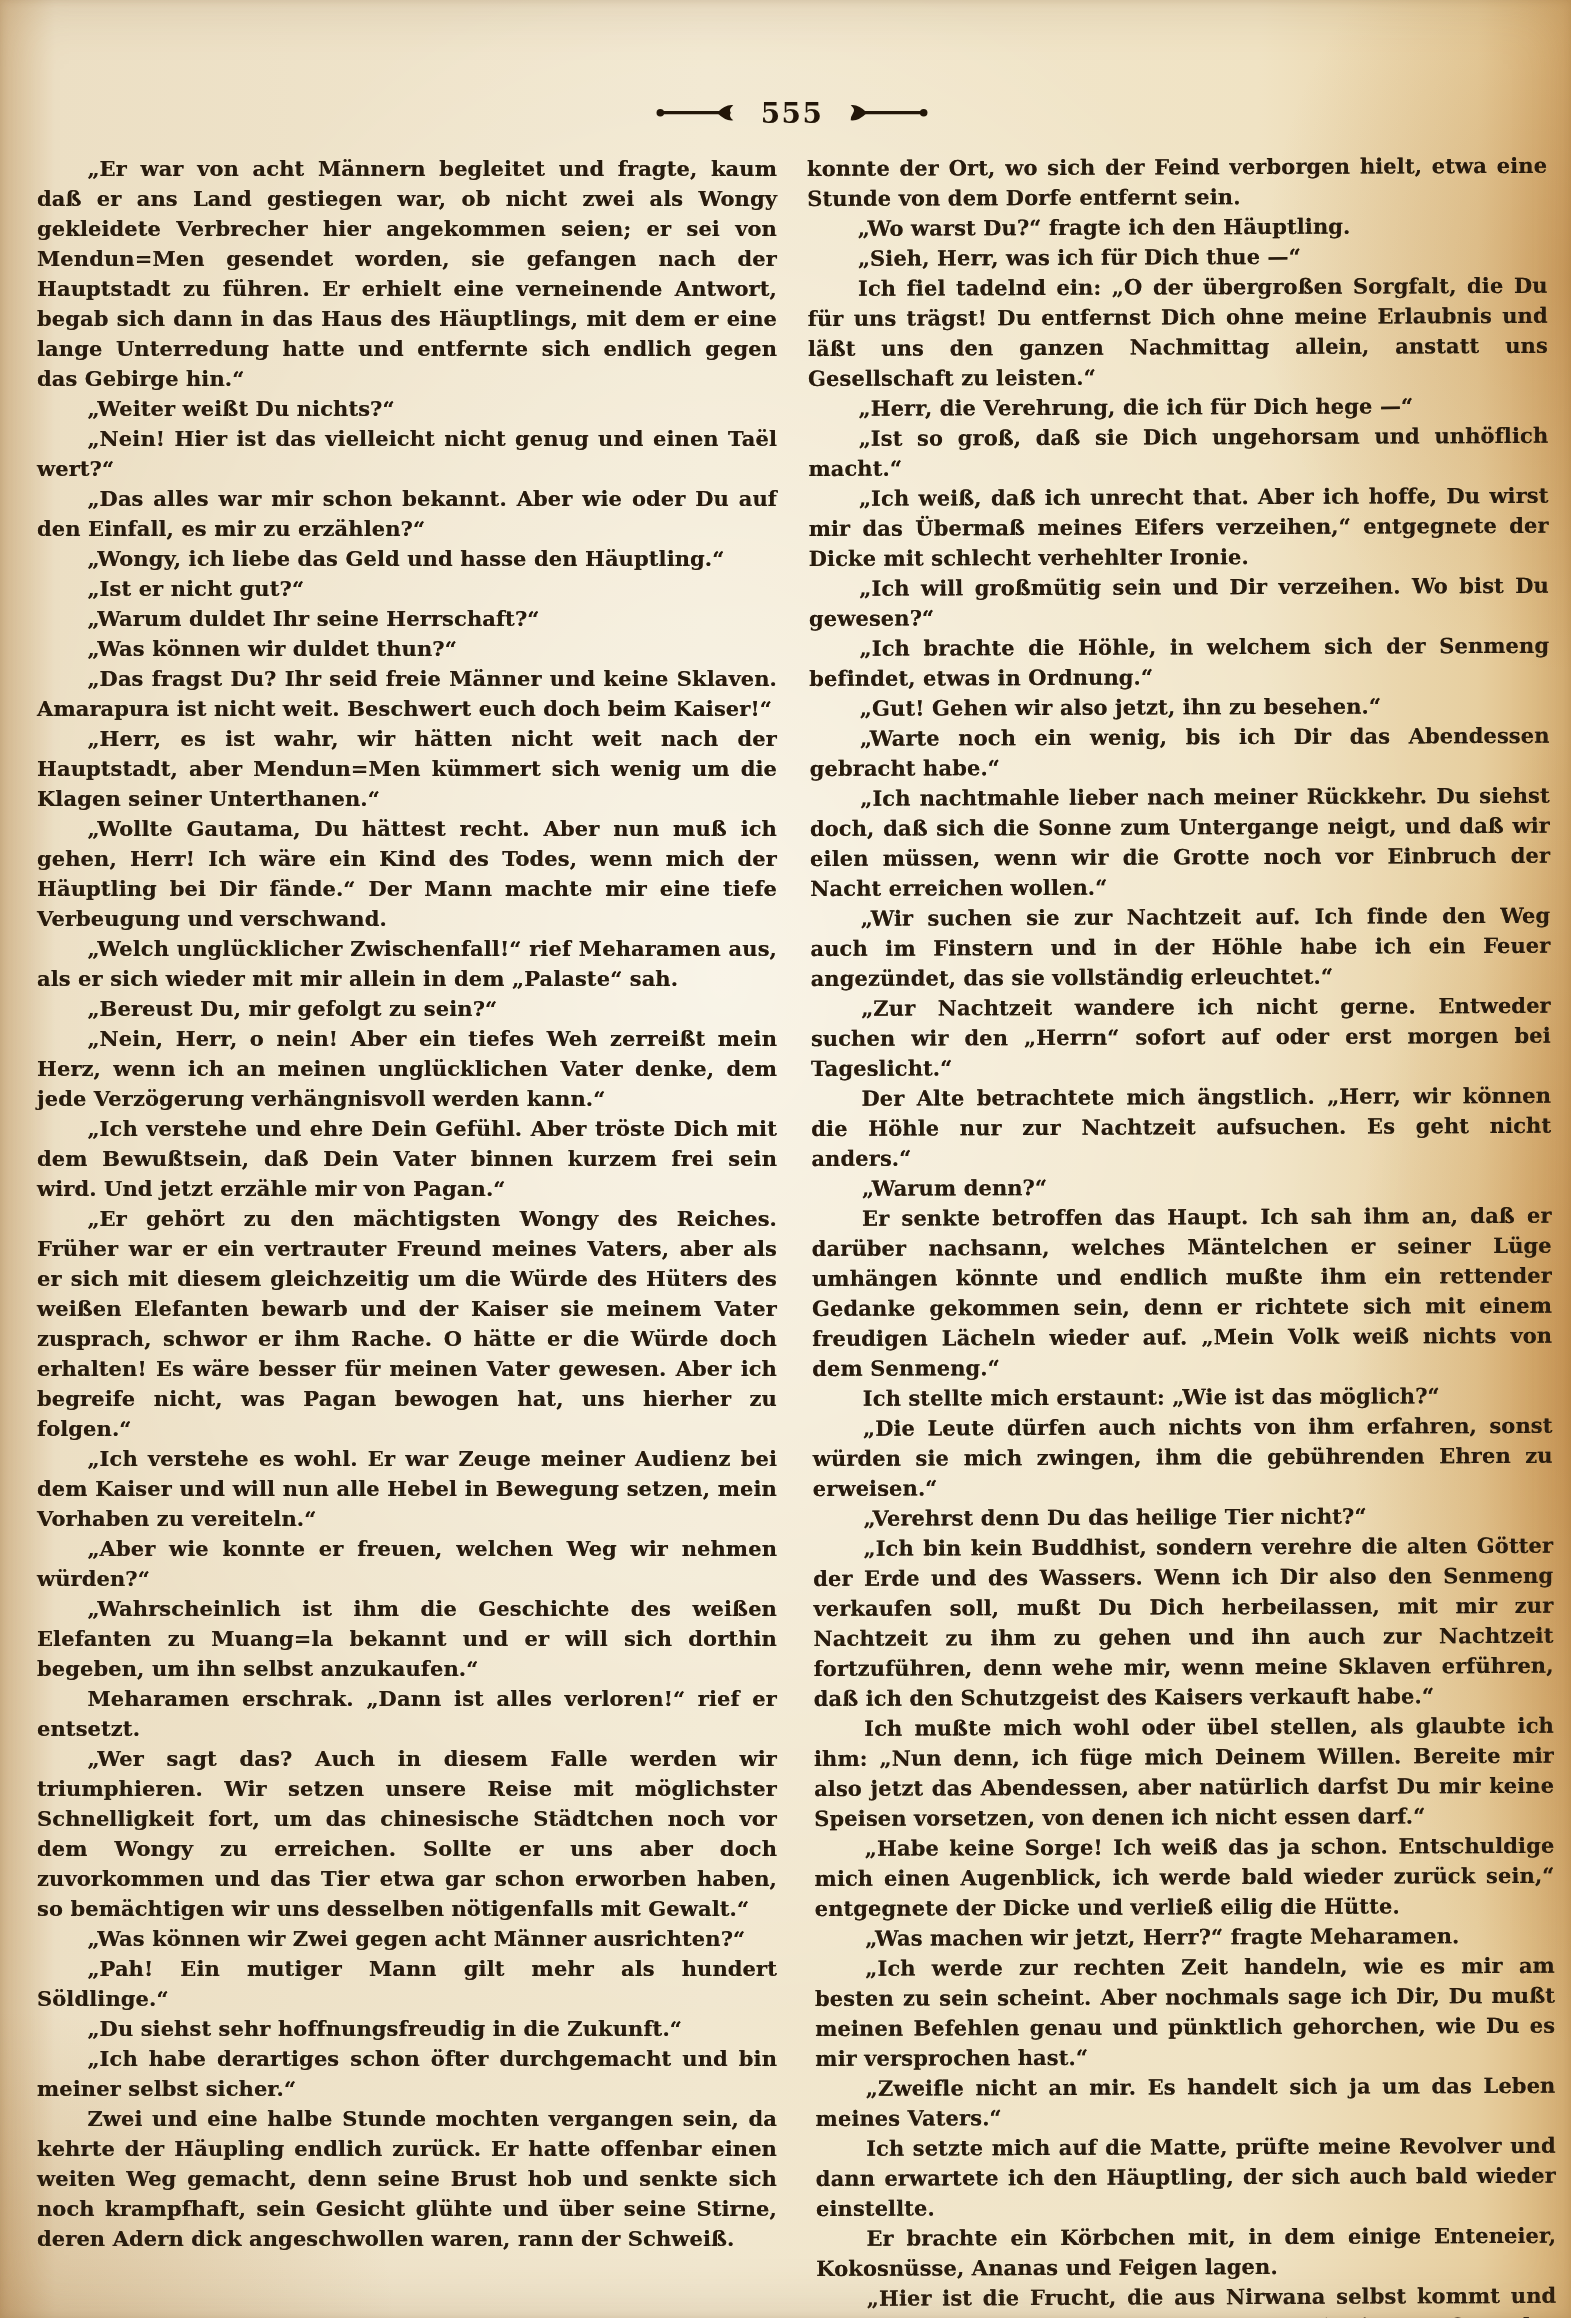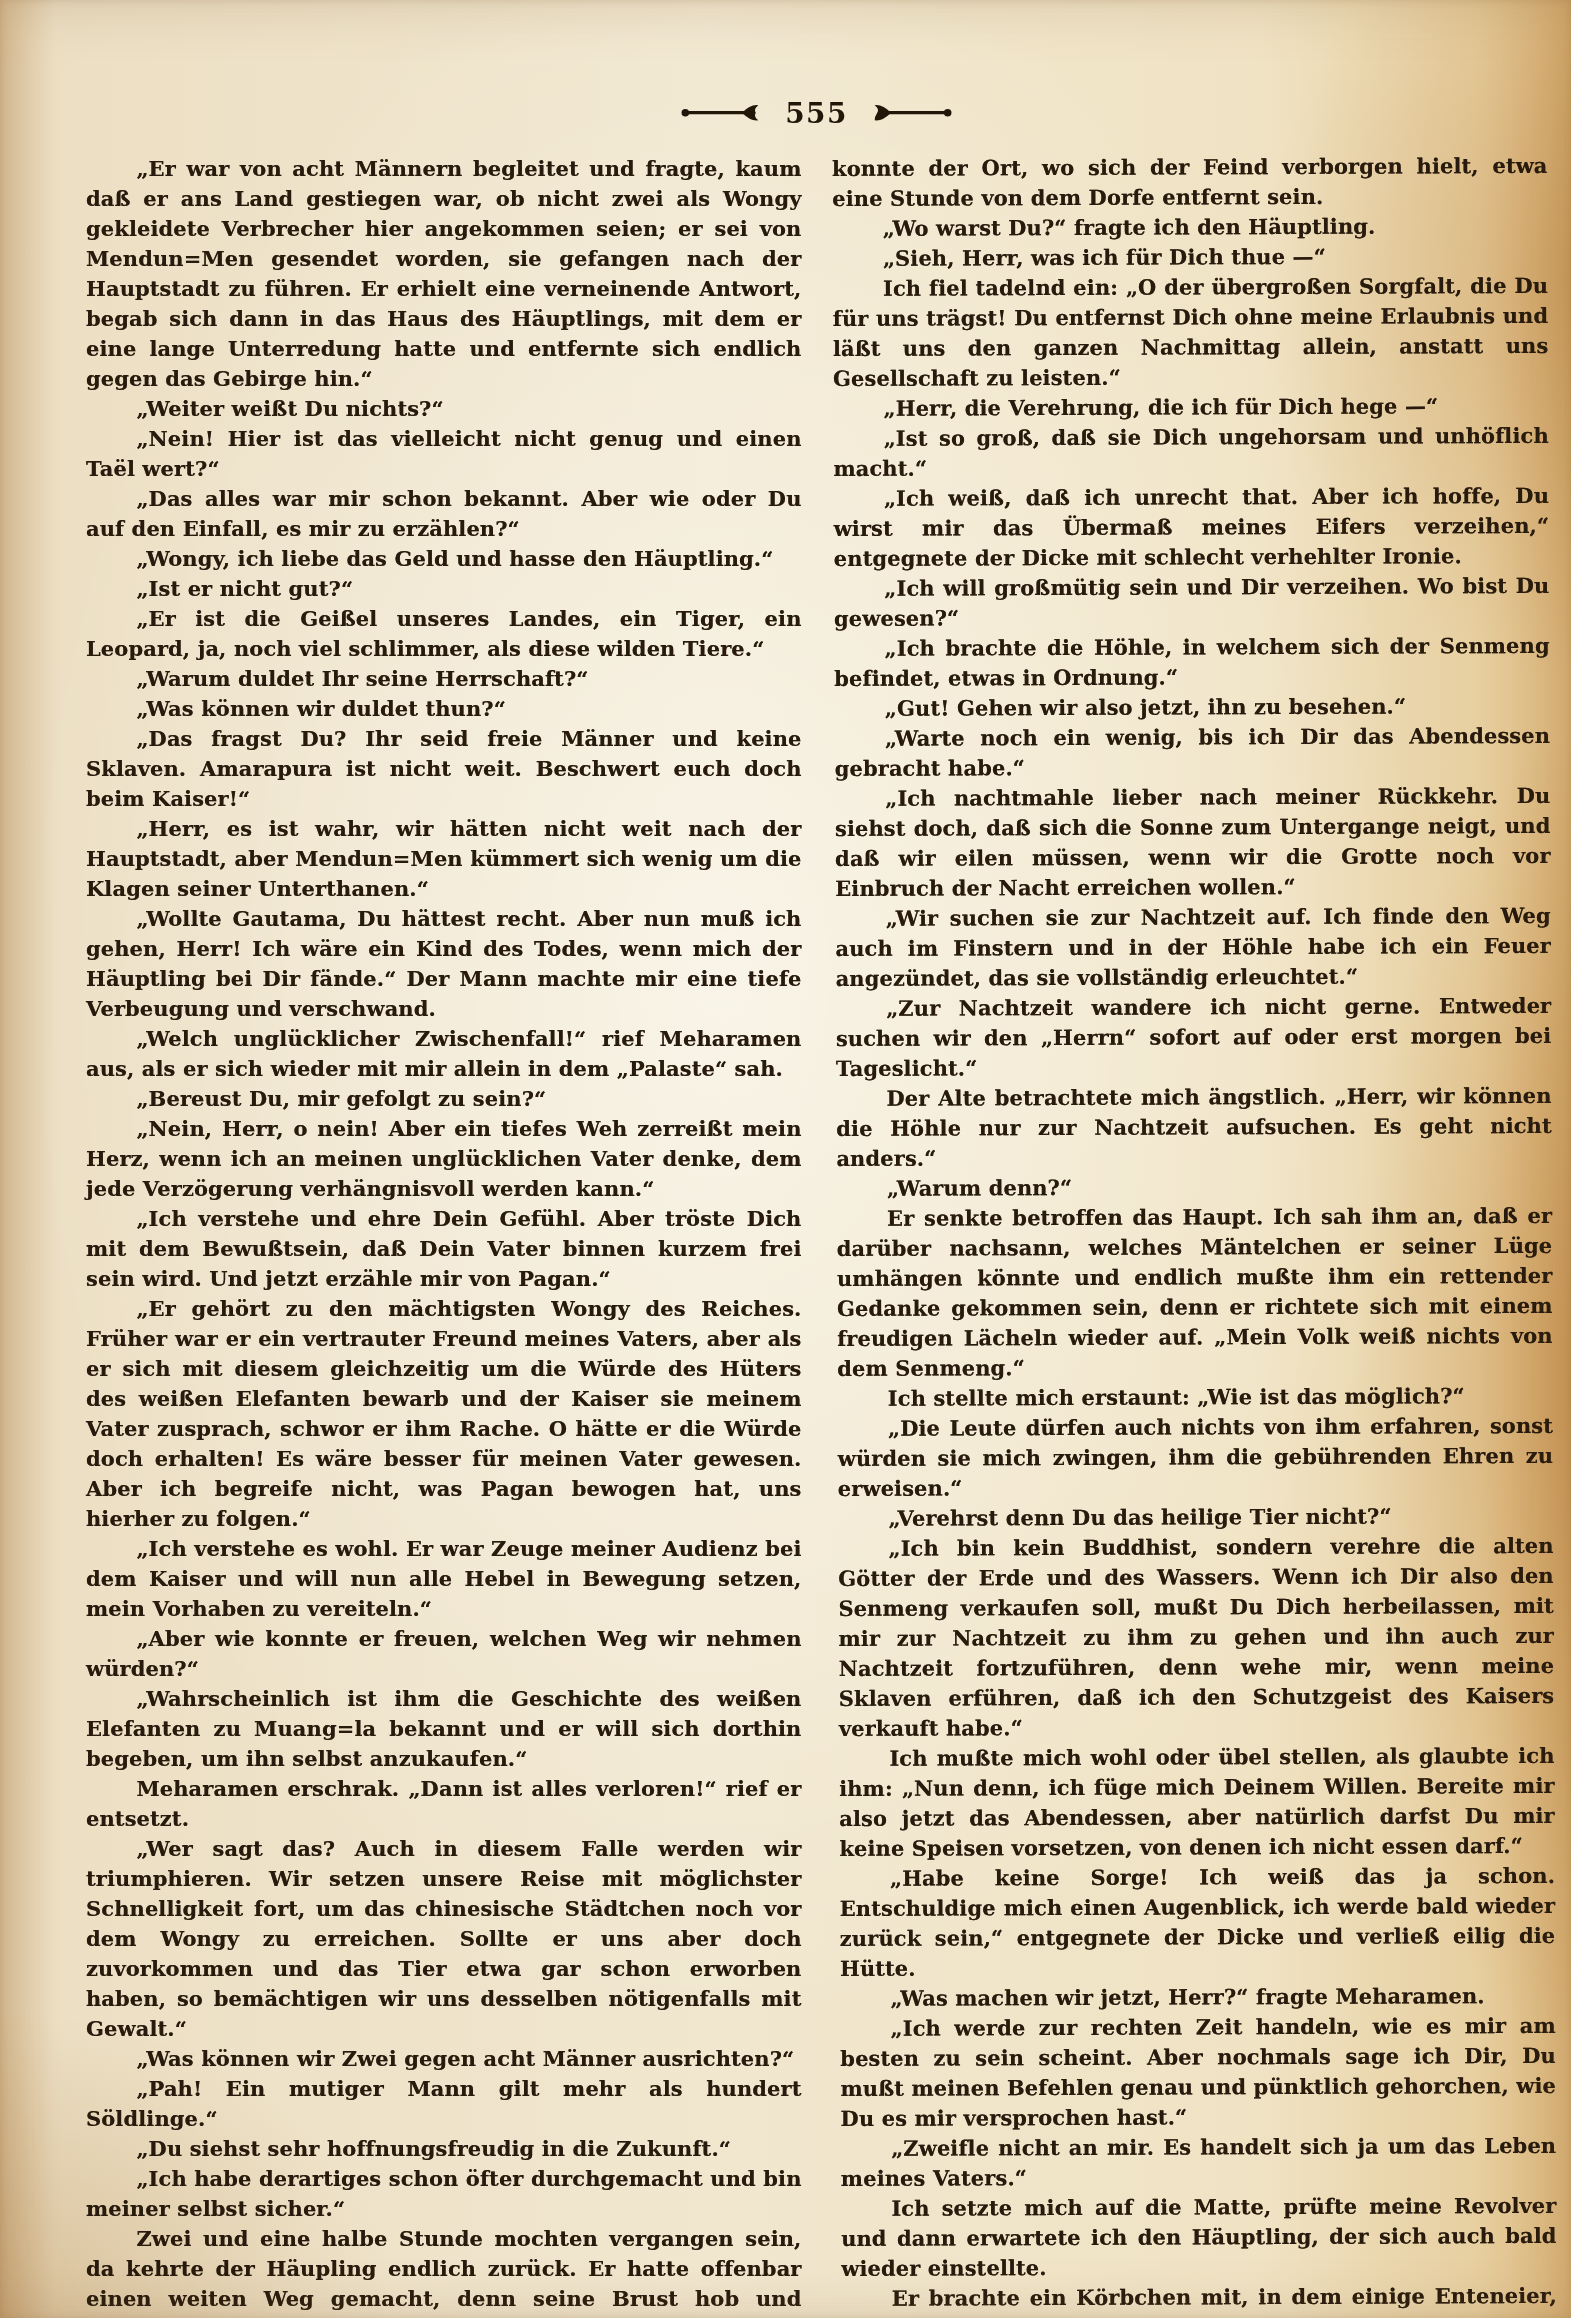--- a/index.html
+++ b/index.html
@@ -6,21 +6,21 @@
   body{
     width:1572px;height:2319px;
     background:#c9ab7d;
     font-family:"DejaVu Serif","Liberation Serif",serif;
     overflow:hidden;
   }
   .page{
     position:relative;
     width:1572px;height:2319px;
     box-sizing:border-box;
-    padding:93px 25px 0 86px;
+    padding:93px 25px 0 37px;
     color:#261a0e;
     background:
       radial-gradient(ellipse 1005px 1508px at 46% 42%, rgba(255,252,242,0.55), rgba(255,252,242,0) 70%),
       radial-gradient(ellipse 440px 565px at 100% 12%, rgba(196,138,60,0.28), rgba(196,138,60,0) 70%),
       radial-gradient(ellipse 565px 440px at 0% 100%, rgba(186,140,74,0.30), rgba(186,140,74,0) 70%),
       radial-gradient(ellipse 314px 879px at 101% 60%, rgba(205,146,62,0.38), rgba(205,146,62,0) 75%),
       linear-gradient(90deg,#dcc29a 0%,#ecdfc4 3.5%,#f1e7cf 45%,#f0e3c4 80%,#e7cfa0 94%,#d9b276 100%),
       linear-gradient(180deg,#eee2c8 0%,#f0e5cb 55%,#e9d9b6 100%);
     background-blend-mode:screen,multiply,multiply,multiply,normal,multiply;
   }
@@ -87,21 +87,20 @@
   </div>
 
   <div class="columns">
     <div class="col col-left">
         <p class="para">„Er war von acht Männern begleitet und fragte, kaum daß er ans Land gestiegen war, ob nicht zwei als Wongy gekleidete Verbrecher hier angekommen seien; er sei von Mendun=Men gesendet worden, sie gefangen nach der Hauptstadt zu führen. Er erhielt eine verneinende Antwort, begab sich dann in das Haus des Häuptlings, mit dem er eine lange Unterredung hatte und entfernte sich endlich gegen das Gebirge hin.“</p>
         <p class="para">„Weiter weißt Du nichts?“</p>
         <p class="para">„Nein! Hier ist das vielleicht nicht genug und einen Taël wert?“</p>
         <p class="para">„Das alles war mir schon bekannt.  Aber wie oder Du auf den Einfall, es mir zu erzählen?“</p>
         <p class="para">„Wongy, ich liebe das Geld und hasse den Häuptling.“</p>
         <p class="para">„Ist er nicht gut?“</p>
-        <p class="para">„Er ist die Geißel unseres Landes, ein Tiger, ein Leopard, ja, noch viel schlimmer, als diese wilden Tiere.“</p>
         <p class="para">„Warum duldet Ihr seine Herrschaft?“</p>
         <p class="para">„Was können wir duldet thun?“</p>
         <p class="para">„Das fragst Du?  Ihr seid freie Männer und keine Sklaven. Amarapura ist nicht weit.  Beschwert euch doch beim Kaiser!“</p>
         <p class="para">„Herr, es ist wahr, wir hätten nicht weit nach der Hauptstadt, aber Mendun=Men kümmert sich wenig um die Klagen seiner Unterthanen.“</p>
         <p class="para">„Wollte Gautama, Du hättest recht.  Aber nun muß ich gehen, Herr!  Ich wäre ein Kind des Todes, wenn mich der Häuptling bei Dir fände.“  Der Mann machte mir eine tiefe Verbeugung und verschwand.</p>
         <p class="para">„Welch unglücklicher Zwischenfall!“  rief Meharamen aus, als er sich wieder mit mir allein in dem „Palaste“ sah.</p>
         <p class="para">„Bereust Du, mir gefolgt zu sein?“</p>
         <p class="para">„Nein, Herr, o nein! Aber ein tiefes Weh zerreißt mein Herz, wenn ich an meinen unglücklichen Vater denke, dem jede Verzögerung verhängnisvoll werden kann.“</p>
         <p class="para">„Ich verstehe und ehre Dein Gefühl.  Aber tröste Dich mit dem Bewußtsein, daß Dein Vater binnen kurzem frei sein wird.  Und jetzt erzähle mir von Pagan.“</p>
         <p class="para">„Er gehört zu den mächtigsten Wongy des Reiches.  Früher war er ein vertrauter Freund meines Vaters, aber als er sich mit diesem gleichzeitig um die Würde des Hüters des weißen Elefanten bewarb und der Kaiser sie meinem Vater zusprach, schwor er ihm Rache.  O hätte er die Würde doch erhalten! Es wäre besser für meinen Vater gewesen.  Aber ich begreife nicht, was Pagan bewogen hat, uns hierher zu folgen.“</p>

